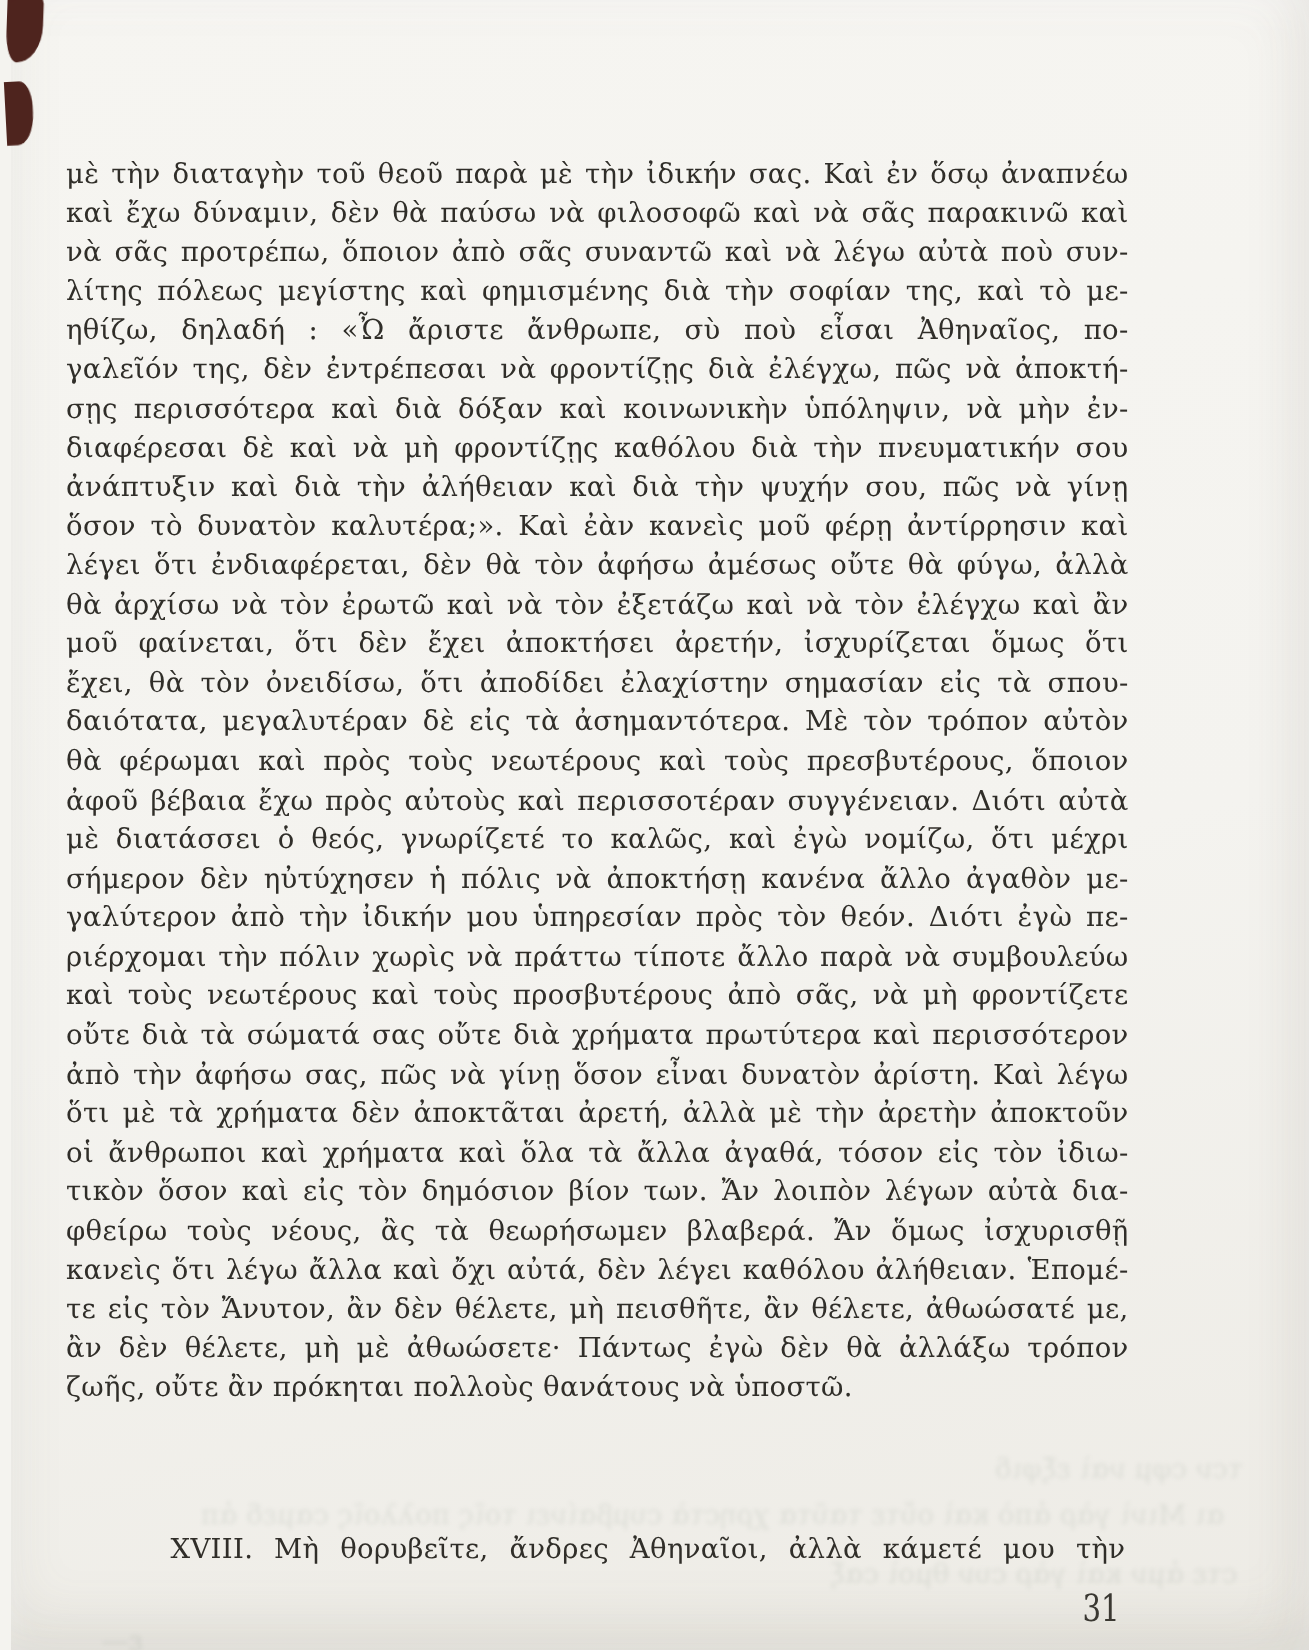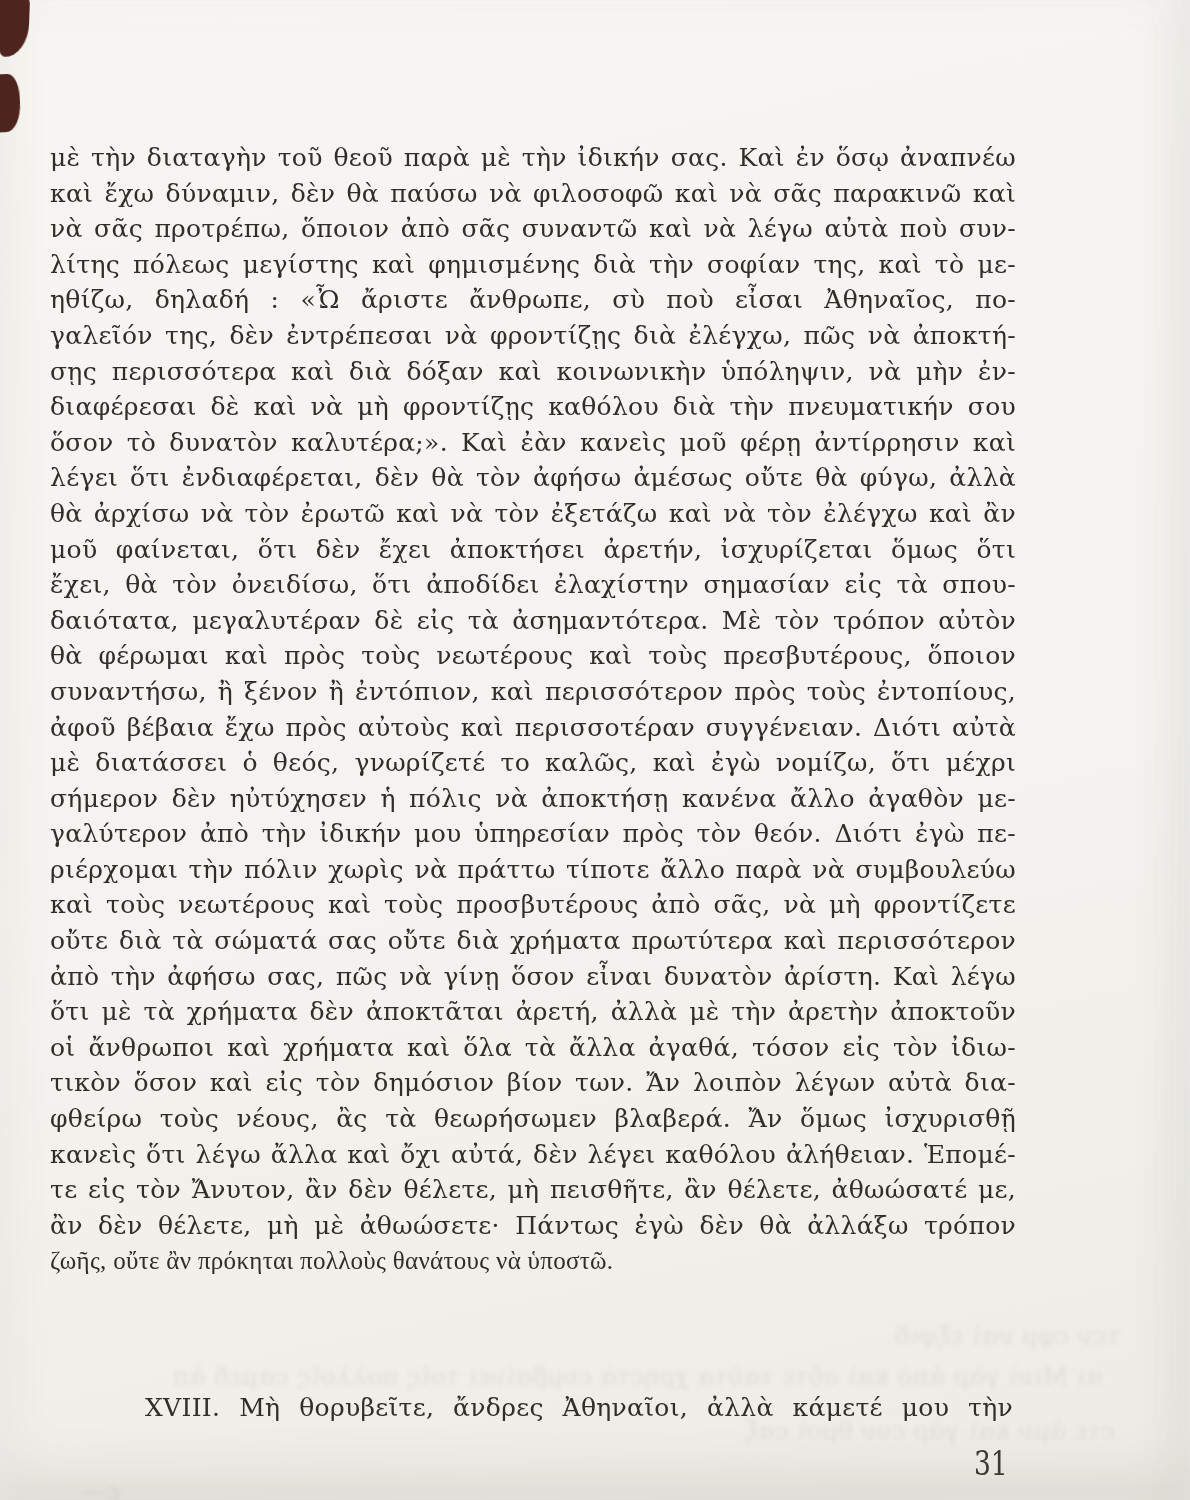--- a/index.html
+++ b/index.html
@@ -11,20 +11,21 @@
     font-family: "DejaVu Serif", "Liberation Serif", serif;
   }
   .page {
     position: absolute; inset: 0;
     background:
       linear-gradient(168deg, #f6f5f1 0%, #f4f3ef 55%, #edebe5 100%);
     box-shadow:
       inset 0 -28px 50px rgba(110,105,92,0.10),
       inset -22px 0 46px rgba(110,105,92,0.05),
       inset 0 10px 30px rgba(255,255,255,0.5);
+    margin-left: 10px;
   }
 
   
   .corner-mark {
     position: absolute;
     background: var(--mark, #41130d);
     opacity: 0.92;
     filter: blur(0.4px);
   }
   .corner-mark.m1 {
@@ -49,21 +50,20 @@
   .text-line {
     height: 35.6px;
     line-height: 35.6px;
     text-align: justify;
     text-align-last: justify;
     overflow: hidden;
     white-space: normal;
   }
   .text-line:last-child {
     text-align-last: left;   
-    font-family: Liberation Serif, serif;
   }
 
   .para2 {
     position: absolute;
     left: 50px; top: 1390px; width: 963px;
     color: var(--ink, #302e29);
     font-size: 25px;
     letter-spacing: 0.3px;
     line-height: 36px;
     text-indent: 95px;
@@ -109,28 +109,28 @@
 
   <div class="body-text">
       <div class="text-line">μὲ τὴν διαταγὴν τοῦ θεοῦ παρὰ μὲ τὴν ἰδικήν σας. Καὶ ἐν ὅσῳ ἀναπνέω</div>
       <div class="text-line">καὶ ἔχω δύναμιν, δὲν θὰ παύσω νὰ φιλοσοφῶ καὶ νὰ σᾶς παρακινῶ καὶ</div>
       <div class="text-line">νὰ σᾶς προτρέπω, ὅποιον ἀπὸ σᾶς συναντῶ καὶ νὰ λέγω αὐτὰ ποὺ συν-</div>
       <div class="text-line">λίτης πόλεως μεγίστης καὶ φημισμένης διὰ τὴν σοφίαν της, καὶ τὸ με-</div>
       <div class="text-line">ηθίζω, δηλαδή : «Ὦ ἄριστε ἄνθρωπε, σὺ ποὺ εἶσαι Ἀθηναῖος, πο-</div>
       <div class="text-line">γαλεῖόν της, δὲν ἐντρέπεσαι νὰ φροντίζῃς διὰ ἐλέγχω, πῶς νὰ ἀποκτή-</div>
       <div class="text-line">σῃς περισσότερα καὶ διὰ δόξαν καὶ κοινωνικὴν ὑπόληψιν, νὰ μὴν ἐν-</div>
       <div class="text-line">διαφέρεσαι δὲ καὶ νὰ μὴ φροντίζῃς καθόλου διὰ τὴν πνευματικήν σου</div>
+      <div class="text-line">ἀνάπτυξιν καὶ διὰ τὴν ἀλήθειαν καὶ διὰ τὴν ψυχήν σου, πῶς νὰ γίνῃ</div>
       <div class="text-line">ὅσον τὸ δυνατὸν καλυτέρα;». Καὶ ἐὰν κανεὶς μοῦ φέρῃ ἀντίρρησιν καὶ</div>
       <div class="text-line">λέγει ὅτι ἐνδιαφέρεται, δὲν θὰ τὸν ἀφήσω ἀμέσως οὔτε θὰ φύγω, ἀλλὰ</div>
       <div class="text-line">θὰ ἀρχίσω νὰ τὸν ἐρωτῶ καὶ νὰ τὸν ἐξετάζω καὶ νὰ τὸν ἐλέγχω καὶ ἂν</div>
       <div class="text-line">μοῦ φαίνεται, ὅτι δὲν ἔχει ἀποκτήσει ἀρετήν, ἰσχυρίζεται ὅμως ὅτι</div>
       <div class="text-line">ἔχει, θὰ τὸν ὀνειδίσω, ὅτι ἀποδίδει ἐλαχίστην σημασίαν εἰς τὰ σπου-</div>
       <div class="text-line">δαιότατα, μεγαλυτέραν δὲ εἰς τὰ ἀσημαντότερα. Μὲ τὸν τρόπον αὐτὸν</div>
       <div class="text-line">θὰ φέρωμαι καὶ πρὸς τοὺς νεωτέρους καὶ τοὺς πρεσβυτέρους, ὅποιον</div>
-      <div class="text-line">συναντήσω, ἢ ξένον ἢ ἐντόπιον, καὶ περισσότερον πρὸς τοὺς ἐντοπίους,</div>
       <div class="text-line">ἀφοῦ βέβαια ἔχω πρὸς αὐτοὺς καὶ περισσοτέραν συγγένειαν. Διότι αὐτὰ</div>
       <div class="text-line">μὲ διατάσσει ὁ θεός, γνωρίζετέ το καλῶς, καὶ ἐγὼ νομίζω, ὅτι μέχρι</div>
       <div class="text-line">σήμερον δὲν ηὐτύχησεν ἡ πόλις νὰ ἀποκτήσῃ κανένα ἄλλο ἀγαθὸν με-</div>
       <div class="text-line">γαλύτερον ἀπὸ τὴν ἰδικήν μου ὑπηρεσίαν πρὸς τὸν θεόν. Διότι ἐγὼ πε-</div>
       <div class="text-line">ριέρχομαι τὴν πόλιν χωρὶς νὰ πράττω τίποτε ἄλλο παρὰ νὰ συμβουλεύω</div>
       <div class="text-line">καὶ τοὺς νεωτέρους καὶ τοὺς προσβυτέρους ἀπὸ σᾶς, νὰ μὴ φροντίζετε</div>
       <div class="text-line">οὔτε διὰ τὰ σώματά σας οὔτε διὰ χρήματα πρωτύτερα καὶ περισσότερον</div>
       <div class="text-line">ἀπὸ τὴν ἀφήσω σας, πῶς νὰ γίνῃ ὅσον εἶναι δυνατὸν ἀρίστη. Καὶ λέγω</div>
       <div class="text-line">ὅτι μὲ τὰ χρήματα δὲν ἀποκτᾶται ἀρετή, ἀλλὰ μὲ τὴν ἀρετὴν ἀποκτοῦν</div>
       <div class="text-line">οἱ ἄνθρωποι καὶ χρήματα καὶ ὅλα τὰ ἄλλα ἀγαθά, τόσον εἰς τὸν ἰδιω-</div>

